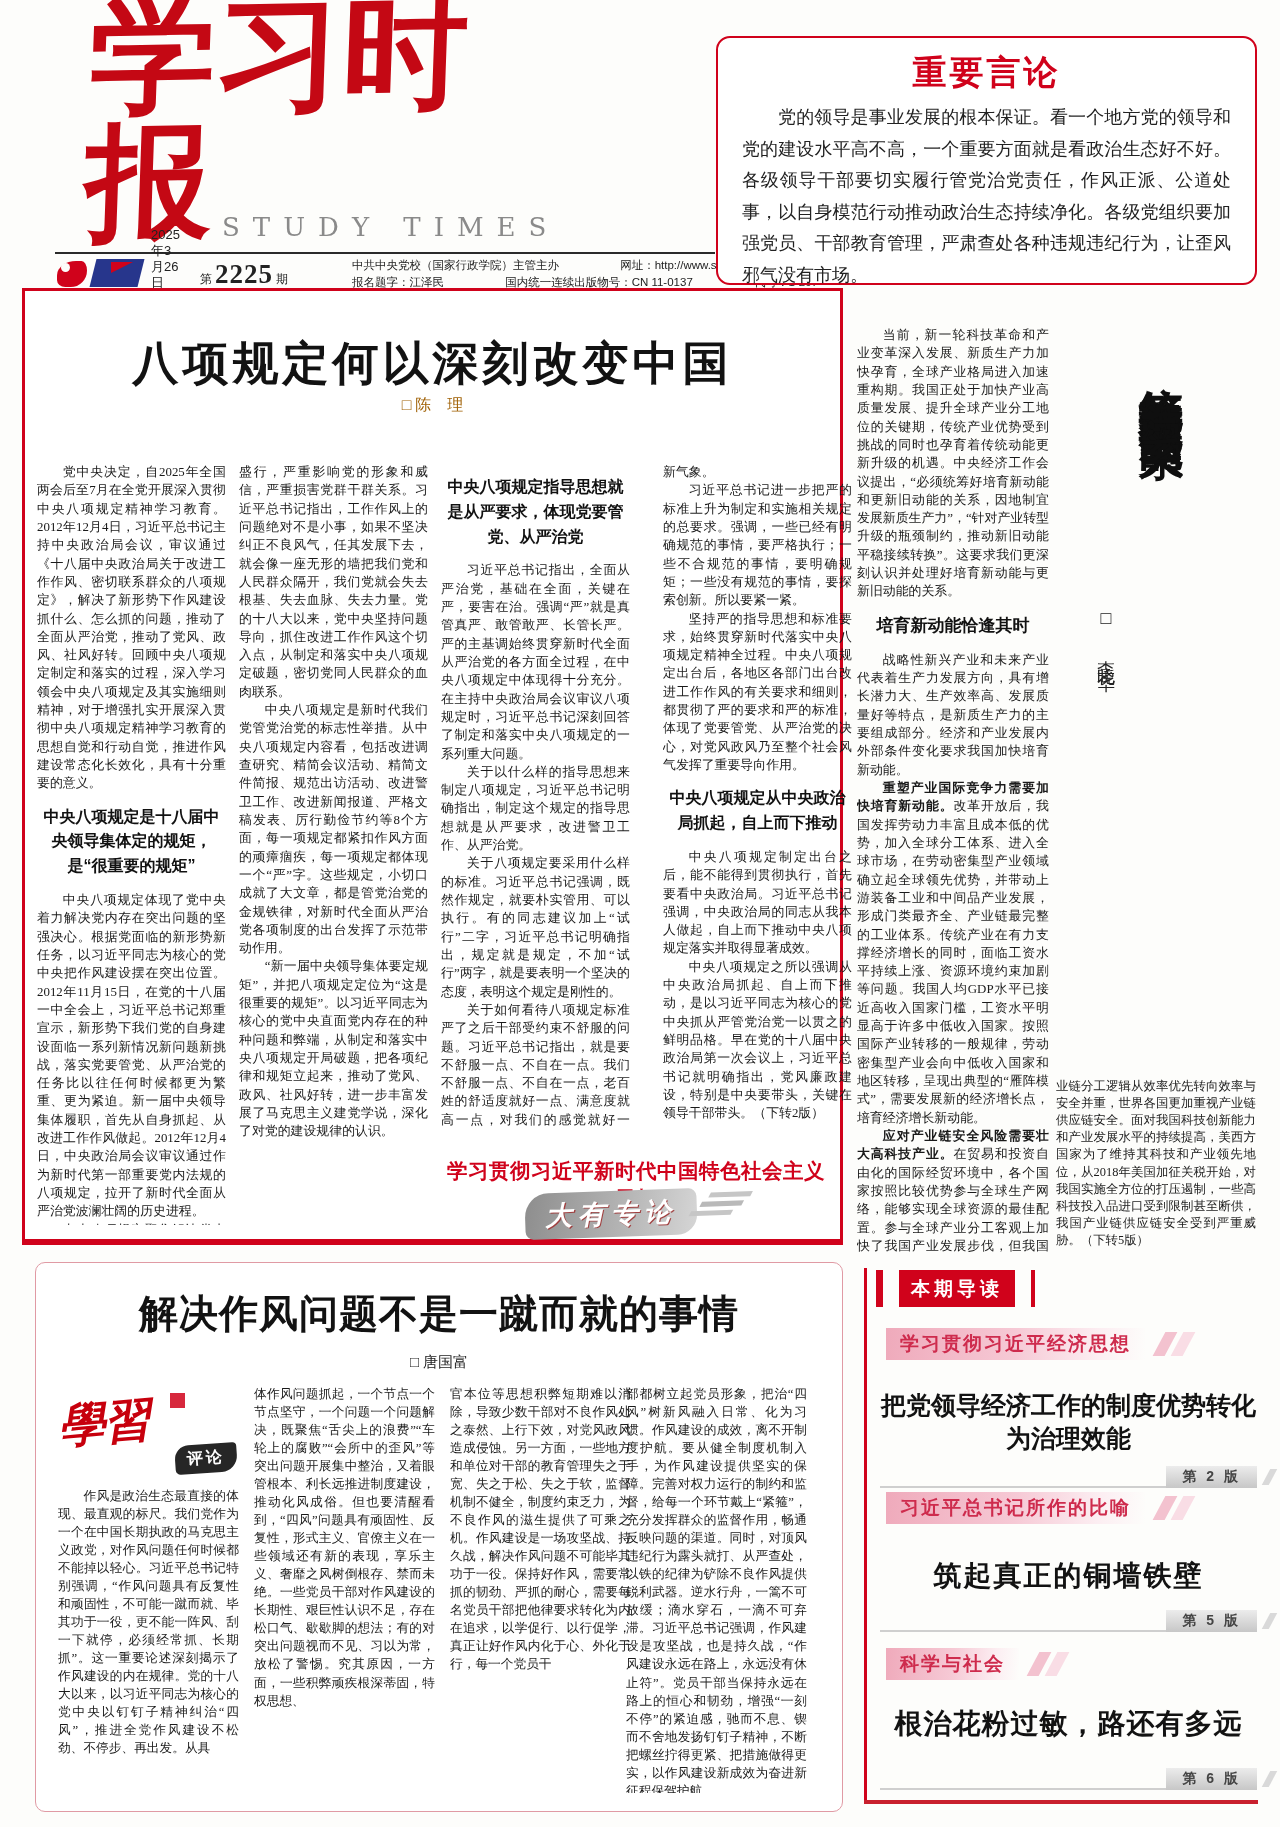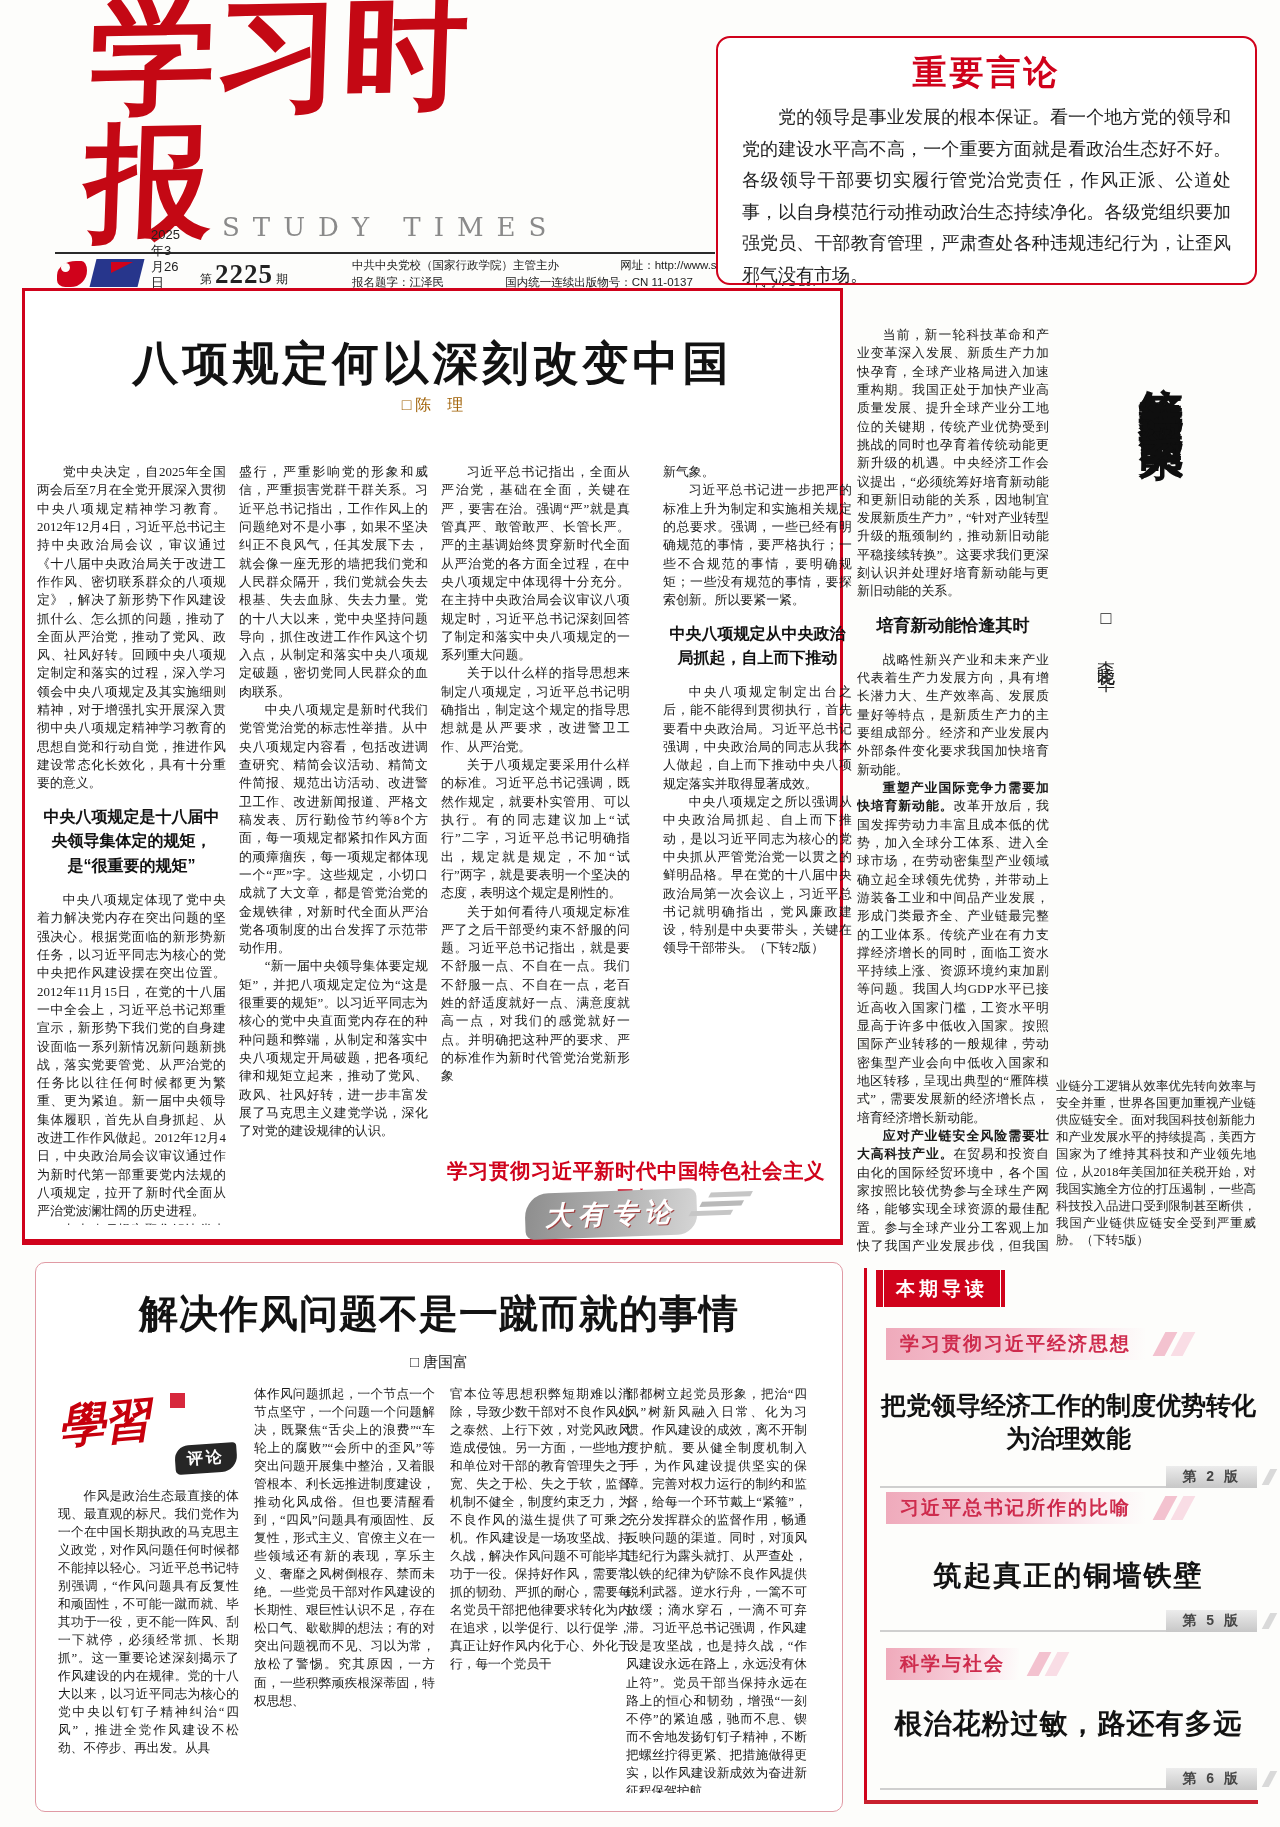--- a/index.html
+++ b/index.html
@@ -96,21 +96,21 @@
   .pl-stamp{position:relative;height:96px;margin-bottom:6px;}
   .pl-xue{display:inline-block;font-family:"DejaVu Serif",serif;font-style:italic;font-weight:900;
     font-size:47px;color:#c7000d;transform:rotate(-5deg);letter-spacing:-2px;line-height:1.6;}
   .pl-seal{position:absolute;left:112px;top:8px;width:15px;height:15px;background:#d0021b;opacity:.85;}
   .pl-brush{position:absolute;right:2px;bottom:8px;background:#262626;color:#fff;
     font-family:"Liberation Sans",sans-serif;font-size:16px;font-weight:bold;letter-spacing:3px;
     padding:3px 12px;border-radius:14px 4px 16px 5px;transform:rotate(-4deg);}
 
   
   .guide-vline{position:absolute;left:864px;top:1268px;width:3px;height:536px;background:#d0021b;}
-  .guide-head{position:absolute;left:876px;top:1270px;display:flex;align-items:flex-end;gap:1px;}
+  .guide-head{position:absolute;left:876px;top:1270px;display:flex;align-items:flex-end;gap:16px;}
   .gh-bar{width:7px;height:37px;background:#d0021b;}
   .gh-block{width:116px;height:37px;background:#d0021b;color:#fff;display:flex;align-items:center;
     justify-content:center;font-family:"Liberation Sans",sans-serif;font-weight:900;font-size:19px;letter-spacing:4px;}
   .gh-thin{width:4px;height:37px;background:#d0021b;}
   .g-banner{position:absolute;height:32px;display:flex;align-items:center;padding:3px 14px;
     background:linear-gradient(95deg,#efaabb,#f6c9d5 50%,#fceef2 82%,rgba(252,238,242,0));
     color:#ce2b4d;font-family:"Liberation Sans",sans-serif;font-weight:900;font-size:19px;letter-spacing:2px;}
   .g-banner::after{content:"";position:absolute;right:-26px;top:4px;width:12px;height:24px;
     background:#f3c2cf;transform:skewX(-28deg);box-shadow:18px 0 0 #f9dde5;}
   .g-head{position:absolute;left:880px;width:377px;text-align:center;font-family:"Liberation Serif",serif;
@@ -177,28 +177,30 @@
         <h3>中央八项规定是十八届中央领导集体定的规矩，是“很重要的规矩”</h3>
         <p>中央八项规定体现了党中央着力解决党内存在突出问题的坚强决心。根据党面临的新形势新任务，以习近平同志为核心的党中央把作风建设摆在突出位置。2012年11月15日，在党的十八届一中全会上，习近平总书记郑重宣示，新形势下我们党的自身建设面临一系列新情况新问题新挑战，落实党要管党、从严治党的任务比以往任何时候都更为繁重、更为紧迫。新一届中央领导集体履职，首先从自身抓起、从改进工作作风做起。2012年12月4日，中央政治局会议审议通过作为新时代第一部重要党内法规的八项规定，拉开了新时代全面从严治党波澜壮阔的历史进程。</p>
         <p>中央八项规定聚焦解决党内突出存在的作风问题。新时代改进工作作风面临着非常繁重的任务。过去一段时间，由于一度出现管党不力、治党不严问题，一些地方和部门形式主义、官僚主义、享乐主义和奢靡之风</p>
       </div>
     <div class="ncol ma-c2" data-name="main-column-2">
         <p class="cont">盛行，严重影响党的形象和威信，严重损害党群干群关系。习近平总书记指出，工作作风上的问题绝对不是小事，如果不坚决纠正不良风气，任其发展下去，就会像一座无形的墙把我们党和人民群众隔开，我们党就会失去根基、失去血脉、失去力量。党的十八大以来，党中央坚持问题导向，抓住改进工作作风这个切入点，从制定和落实中央八项规定破题，密切党同人民群众的血肉联系。</p>
         <p>中央八项规定是新时代我们党管党治党的标志性举措。从中央八项规定内容看，包括改进调查研究、精简会议活动、精简文件简报、规范出访活动、改进警卫工作、改进新闻报道、严格文稿发表、厉行勤俭节约等8个方面，每一项规定都紧扣作风方面的顽瘴痼疾，每一项规定都体现一个“严”字。这些规定，小切口成就了大文章，都是管党治党的金规铁律，对新时代全面从严治党各项制度的出台发挥了示范带动作用。</p>
         <p>“新一届中央领导集体要定规矩”，并把八项规定定位为“这是很重要的规矩”。以习近平同志为核心的党中央直面党内存在的种种问题和弊端，从制定和落实中央八项规定开局破题，把各项纪律和规矩立起来，推动了党风、政风、社风好转，进一步丰富发展了马克思主义建党学说，深化了对党的建设规律的认识。</p>
       </div>
     <div class="ncol ma-c3" data-name="main-column-3">
+        <h3>中央八项规定指导思想就是从严要求，体现党要管党、从严治党</h3>
         <p>习近平总书记指出，全面从严治党，基础在全面，关键在严，要害在治。强调“严”就是真管真严、敢管敢严、长管长严。严的主基调始终贯穿新时代全面从严治党的各方面全过程，在中央八项规定中体现得十分充分。在主持中央政治局会议审议八项规定时，习近平总书记深刻回答了制定和落实中央八项规定的一系列重大问题。</p>
         <p>关于以什么样的指导思想来制定八项规定，习近平总书记明确指出，制定这个规定的指导思想就是从严要求，改进警卫工作、从严治党。</p>
         <p>关于八项规定要采用什么样的标准。习近平总书记强调，既然作规定，就要朴实管用、可以执行。有的同志建议加上“试行”二字，习近平总书记明确指出，规定就是规定，不加“试行”两字，就是要表明一个坚决的态度，表明这个规定是刚性的。</p>
         <p>关于如何看待八项规定标准严了之后干部受约束不舒服的问题。习近平总书记指出，就是要不舒服一点、不自在一点。我们不舒服一点、不自在一点，老百姓的舒适度就好一点、满意度就高一点，对我们的感觉就好一点。并明确把这种严的要求、严的标准作为新时代管党治党新形象</p>
       </div>
     <div class="ncol ma-c4" data-name="main-column-4">
         <p class="cont">新气象。</p>
         <p>习近平总书记进一步把严的标准上升为制定和实施相关规定的总要求。强调，一些已经有明确规范的事情，要严格执行；一些不合规范的事情，要明确规矩；一些没有规范的事情，要探索创新。所以要紧一紧。</p>
+        <p>坚持严的指导思想和标准要求，始终贯穿新时代落实中央八项规定精神全过程。中央八项规定出台后，各地区各部门出台改进工作作风的有关要求和细则，都贯彻了严的要求和严的标准，体现了党要管党、从严治党的决心，对党风政风乃至整个社会风气发挥了重要导向作用。</p>
         <h3>中央八项规定从中央政治局抓起，自上而下推动</h3>
         <p>中央八项规定制定出台之后，能不能得到贯彻执行，首先要看中央政治局。习近平总书记强调，中央政治局的同志从我本人做起，自上而下推动中央八项规定落实并取得显著成效。</p>
         <p>中央八项规定之所以强调从中央政治局抓起、自上而下推动，是以习近平同志为核心的党中央抓从严管党治党一以贯之的鲜明品格。早在党的十八届中央政治局第一次会议上，习近平总书记就明确指出，党风廉政建设，特别是中央要带头，关键在领导干部带头。（下转2版）</p>
       </div>
     <div class="ma-banner" data-name="theme-banner">学习贯彻习近平新时代中国特色社会主义思想</div>
     <div class="dy-stamp" data-name="dayou-zhuanlun-stamp">
       <span data-name="stamp-text">大有专论</span>
     </div>
   </div>
 

